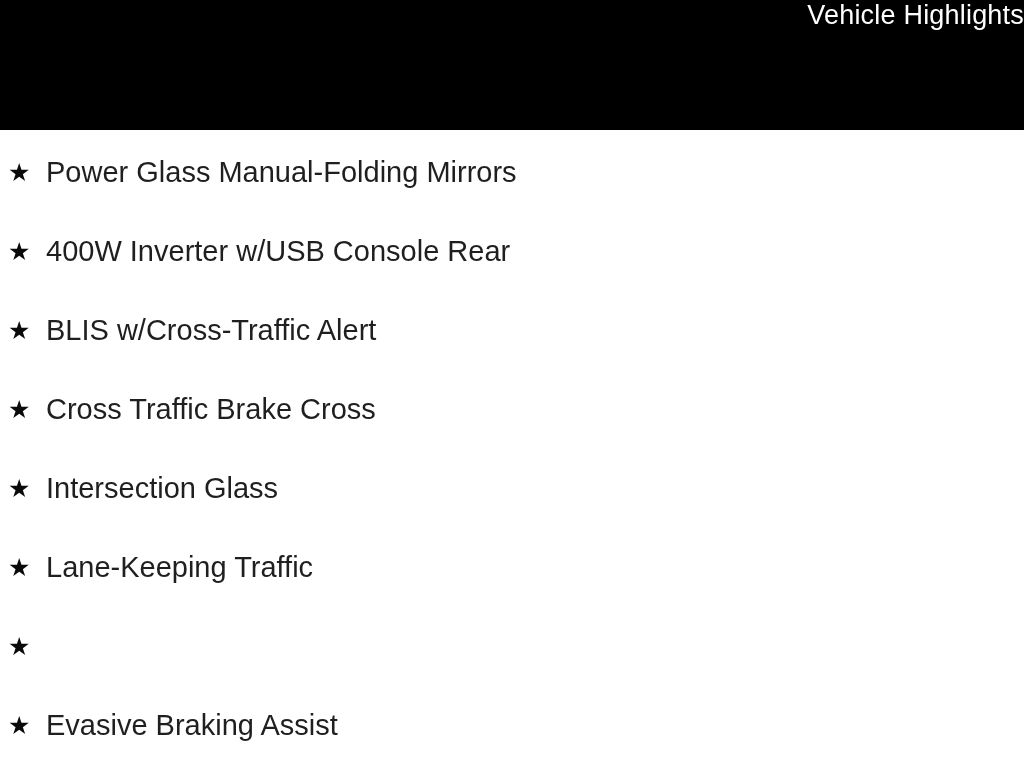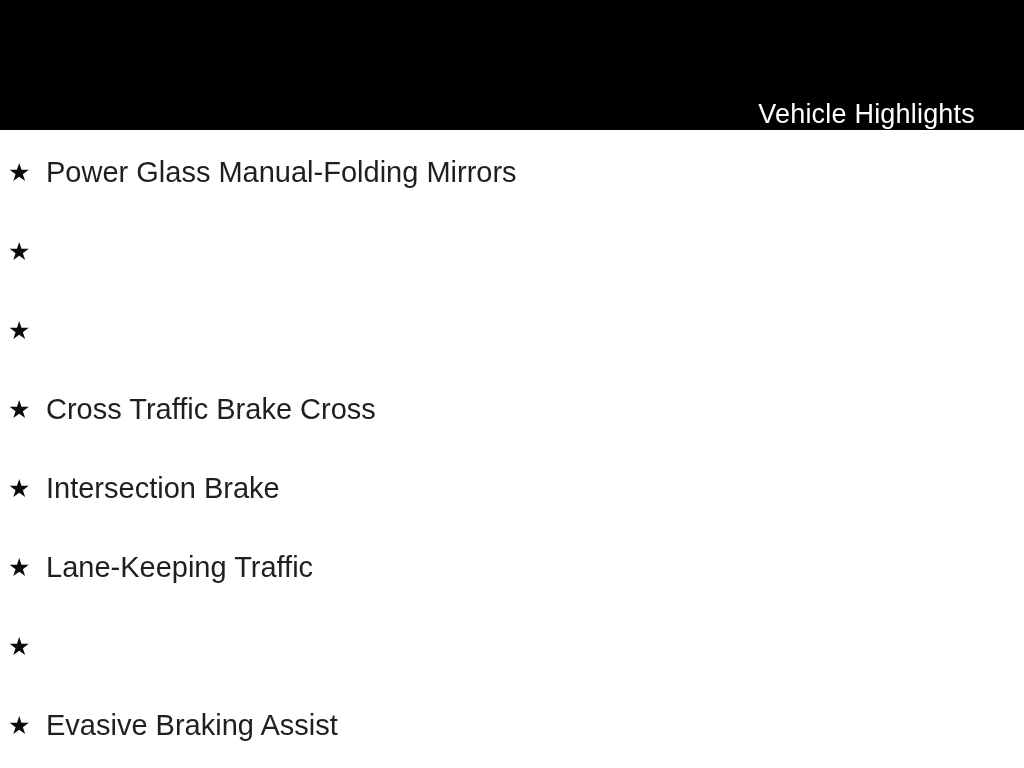--- a/index.html
+++ b/index.html
@@ -11,24 +11,23 @@
     height: 768px;
     background: #ffffff;
     overflow: hidden;
     font-family: "Liberation Sans", sans-serif;
   }
   .header-bar {
     width: 100%;
     height: 130px;
     background: #000000;
     display: flex;
-    align-items: flex-end;
+    align-items: flex-start;
     justify-content: flex-end;
     box-sizing: border-box;
-    padding-right: 49px;
   }
   .page-title {
     color: #ffffff;
     font-size: 27px;
     font-weight: 400;
     letter-spacing: 0.2px;
     white-space: nowrap;
   }
   .highlights-list {
     list-style: none;
@@ -64,31 +63,33 @@
   <span class="page-title">Vehicle Highlights</span>
 </div>
 
 <ul class="highlights-list">
   <li class="highlight-item">
     <span class="star-bullet">★</span>
     <span class="item-label">Power Glass Manual-Folding Mirrors</span>
   </li>
   <li class="highlight-item">
     <span class="star-bullet">★</span>
+    <span class="item-label">400W Inverter w/USB Console Rear</span>
   </li>
   <li class="highlight-item">
     <span class="star-bullet">★</span>
+    <span class="item-label">BLIS w/Cross-Traffic Alert</span>
   </li>
   <li class="highlight-item">
     <span class="star-bullet">★</span>
     <span class="item-label">Cross Traffic Brake Cross</span>
   </li>
   <li class="highlight-item">
     <span class="star-bullet">★</span>
-    <span class="item-label">Intersection Brake</span>
+    <span class="item-label">Intersection Glass</span>
   </li>
   <li class="highlight-item">
     <span class="star-bullet">★</span>
     <span class="item-label">Lane-Keeping Traffic</span>
   </li>
   <li class="highlight-item">
     <span class="star-bullet">★</span>
   </li>
   <li class="highlight-item">
     <span class="star-bullet">★</span>

